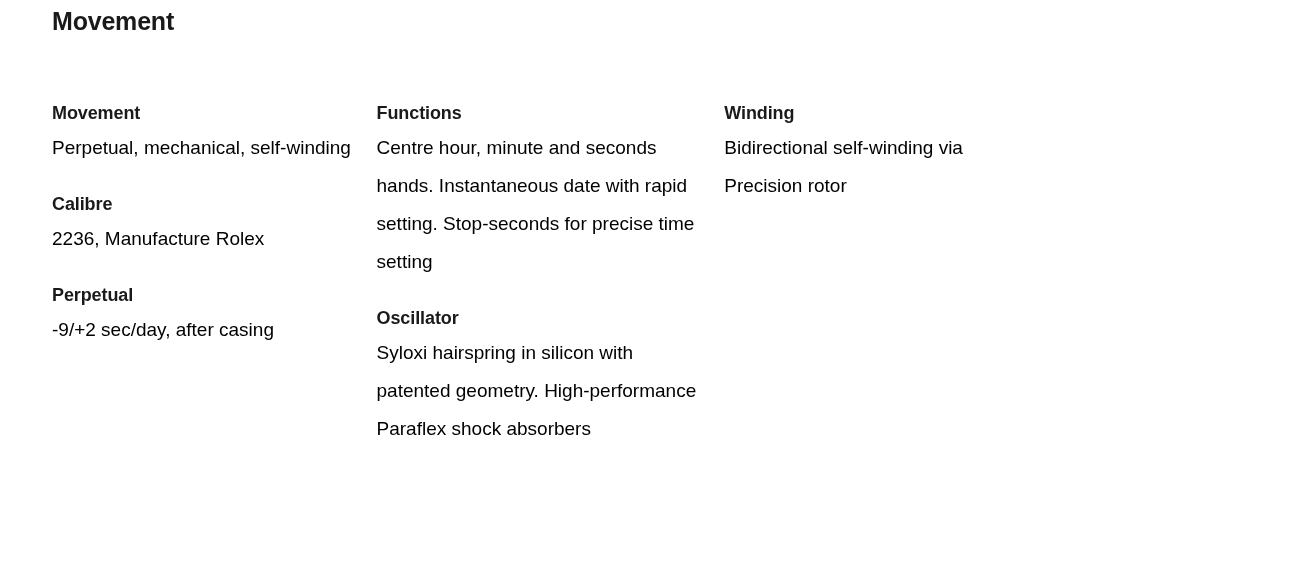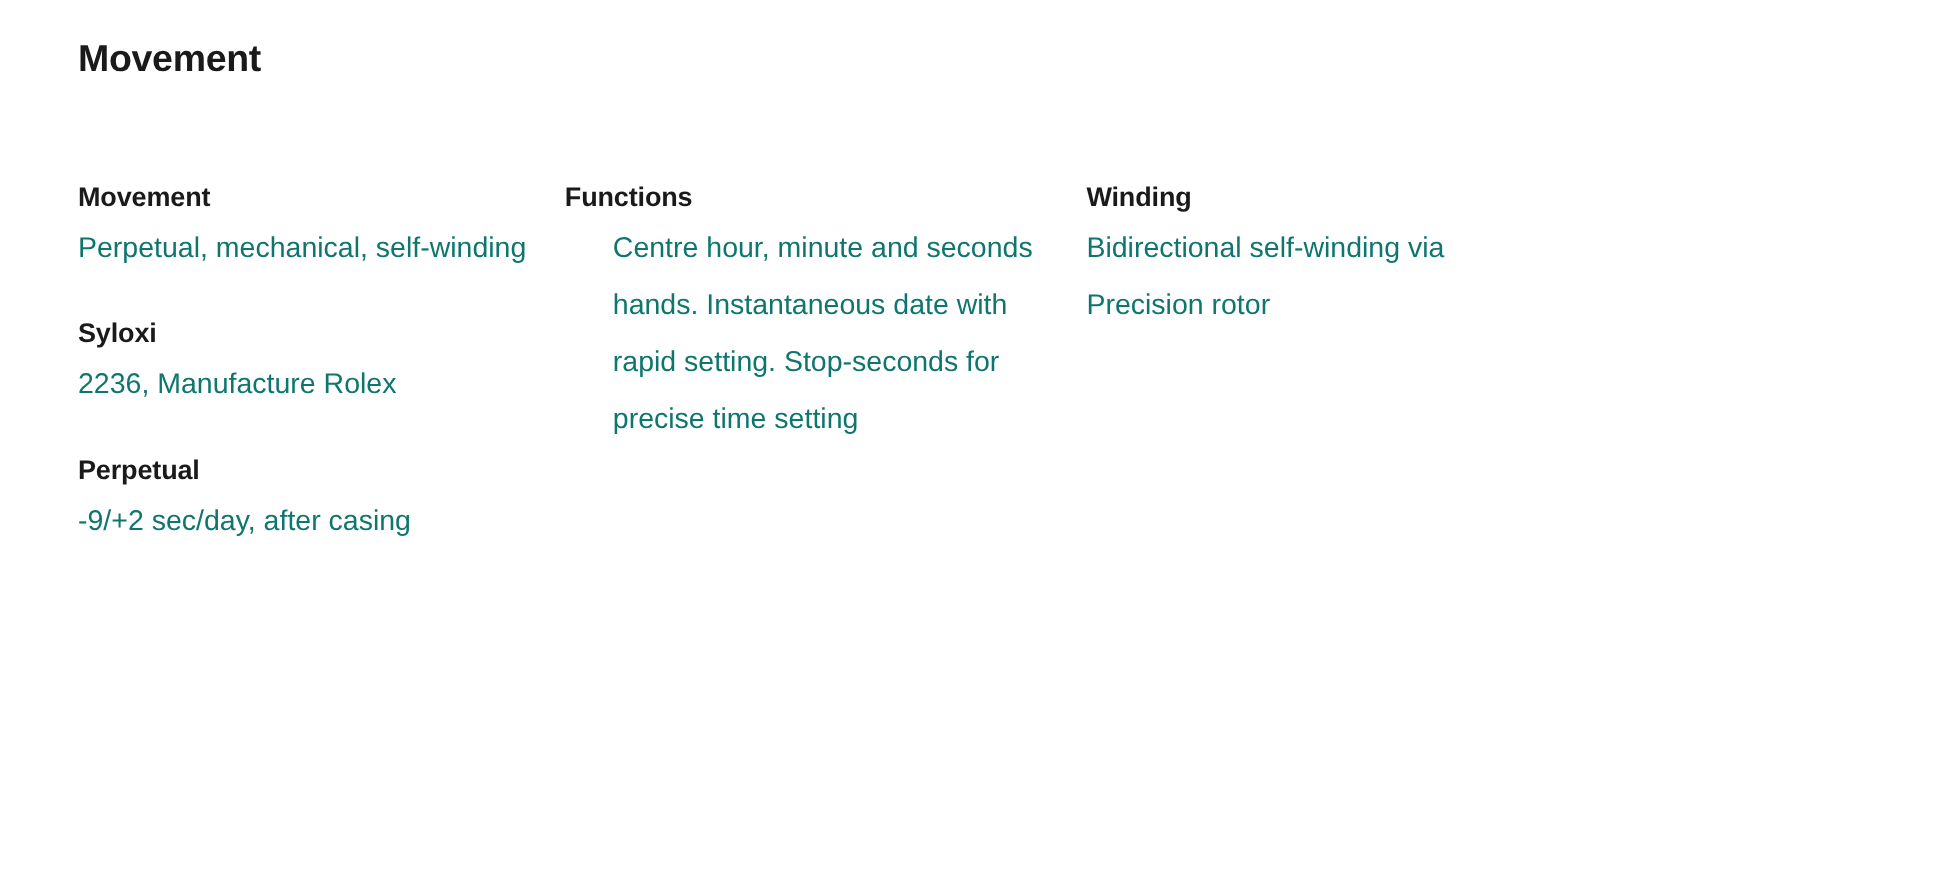--- a/index.html
+++ b/index.html
@@ -12,21 +12,21 @@
     height: 582px;
     font-family: "Liberation Sans", sans-serif;
     color: #212121;
     overflow: hidden;
   }
   .page {
     position: relative;
     width: 1100px;
     height: 582px;
     box-sizing: border-box;
-    padding: 22px 52px 0 52px;
+    padding: 4px 52px 0 52px;
   }
   .section-title {
     font-size: 25px;
     font-weight: bold;
     letter-spacing: -0.2px;
     color: #1a1a1a;
     margin: 0;
     line-height: 34px;
   }
   .columns {
@@ -51,57 +51,61 @@
     font-size: 18px;
     font-weight: bold;
     color: #1a1a1a;
     line-height: 26px;
     margin: 0 0 3px 0;
     letter-spacing: -0.1px;
   }
   .spec-value {
     font-size: 19px;
     font-weight: 400;
-    color: #0f766e;
+    color: #000000;
     line-height: 38px;
     margin: 0;
     letter-spacing: 0px;
     max-width: 370px;
   }
-  .col-2 .spec-value { max-width: 366px; margin-left: 32px; }
+  .col-2 .spec-value { max-width: 366px; }
   .col-3 .spec-value { max-width: 300px; }
 </style>
 </head>
 <body>
 
 <div class="page">
 
   <h2 class="section-title">Movement</h2>
 
   <div class="columns">
 
     <div class="col col-1">
       <div class="spec-group">
         <div class="spec-label">Movement</div>
         <div class="spec-value">Perpetual, mechanical, self-winding</div>
       </div>
       <div class="spec-group">
-        <div class="spec-label">Syloxi</div>
+        <div class="spec-label">Calibre</div>
         <div class="spec-value">2236, Manufacture Rolex</div>
       </div>
       <div class="spec-group">
         <div class="spec-label">Perpetual</div>
         <div class="spec-value">-9/+2 sec/day, after casing</div>
       </div>
     </div>
 
     <div class="col col-2">
       <div class="spec-group">
         <div class="spec-label">Functions</div>
         <div class="spec-value">Centre hour, minute and seconds hands. Instantaneous date with rapid setting. Stop-seconds for precise time setting</div>
+      </div>
+      <div class="spec-group">
+        <div class="spec-label">Oscillator</div>
+        <div class="spec-value">Syloxi hairspring in silicon with patented geometry. High-performance Paraflex shock absorbers</div>
       </div>
     </div>
 
     <div class="col col-3">
       <div class="spec-group">
         <div class="spec-label">Winding</div>
         <div class="spec-value">Bidirectional self-winding via Precision rotor</div>
       </div>
     </div>
 

